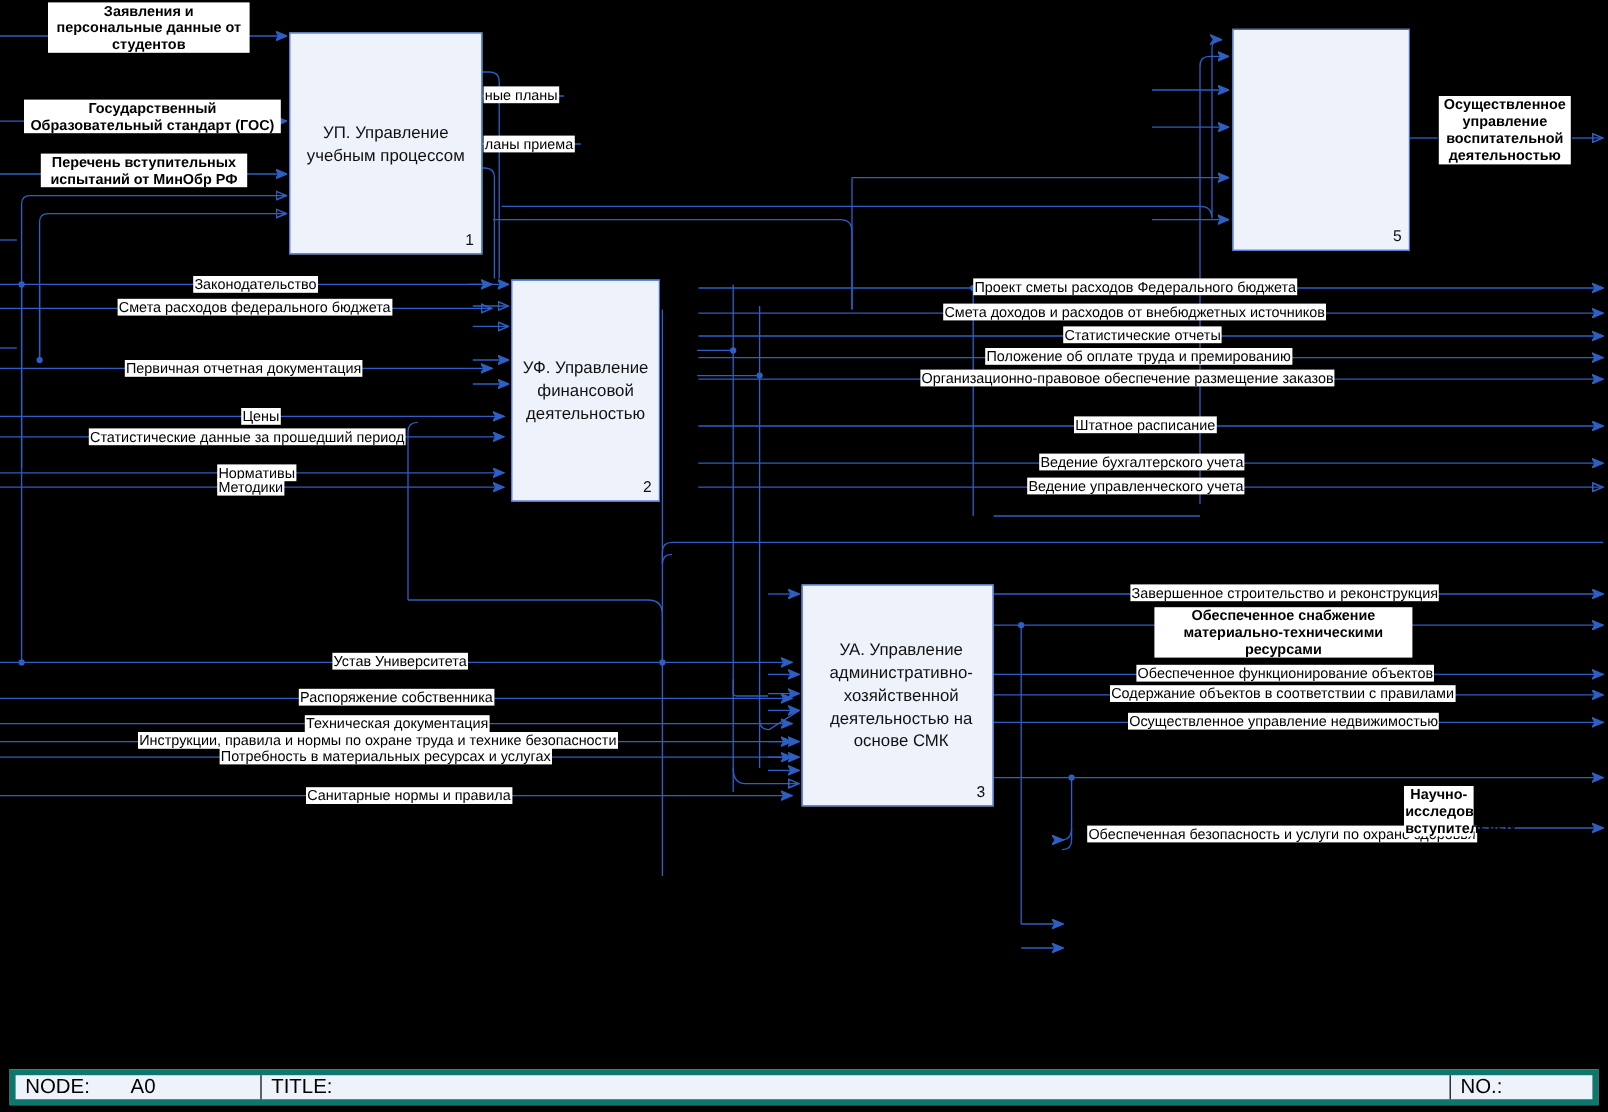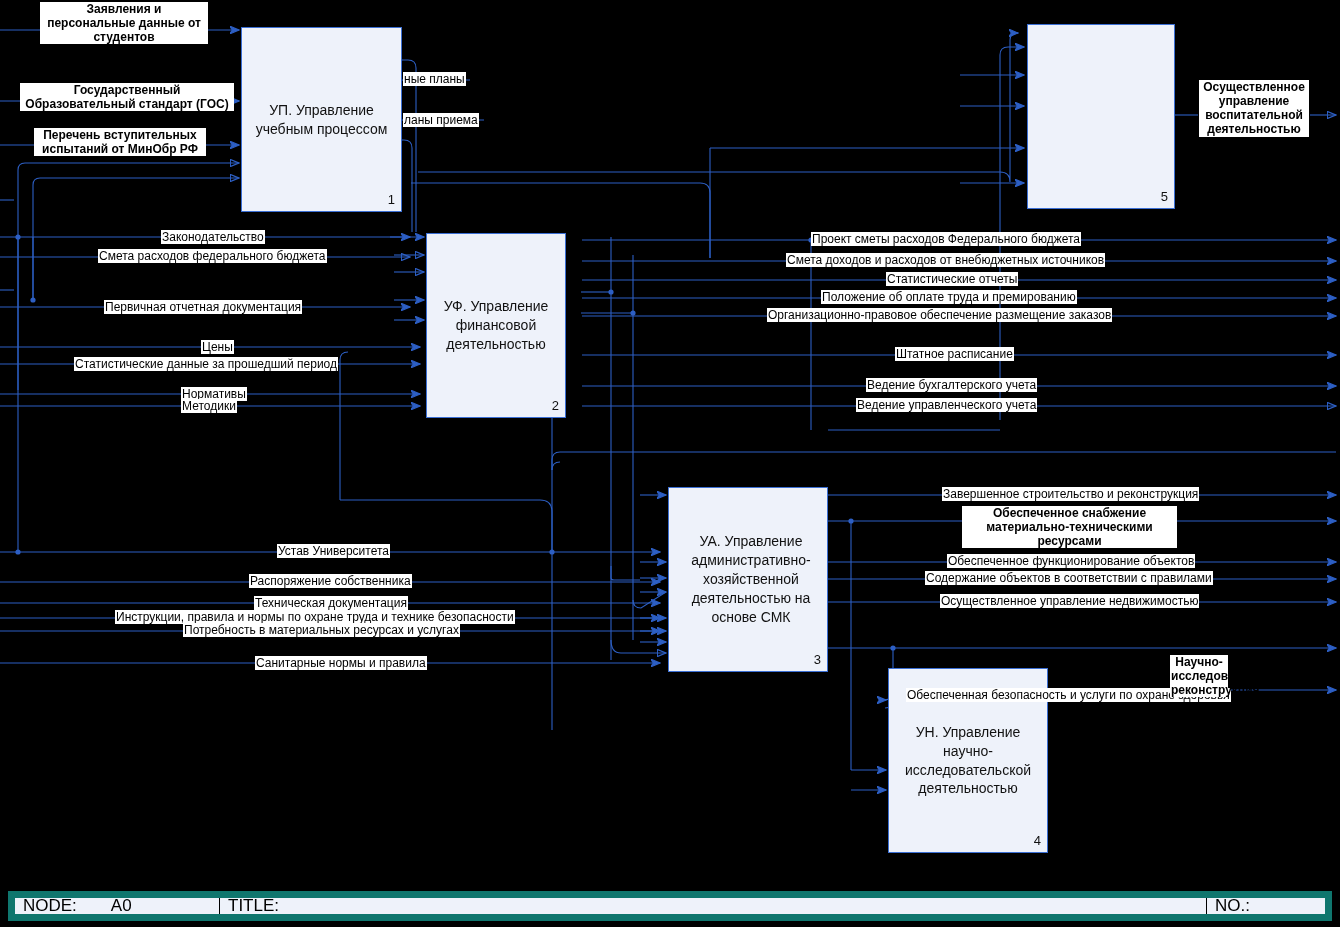--- a/index.html
+++ b/index.html
@@ -43,21 +43,21 @@
   svg.wires{position:absolute;left:0;top:0;width:1340px;height:927px;pointer-events:none;}
   svg.wires path,svg.wires line{fill:none;stroke:#2d5fc4;stroke-width:1.1;}
   svg.wires .dot{fill:#2d5fc4;stroke:none;}
   svg.wires .solidhead{fill:#2d5fc4;stroke:#2d5fc4;stroke-width:1;}
   svg.wires .openhead{fill:none;stroke:#2d5fc4;stroke-width:1.2;}
 
   #footer{
     position:absolute;left:8px;right:8px;bottom:6px;
     height:30px;
     background:#eef2fa;
-    border:7px solid #0f766e;
+    border:5px solid #0f766e;
     box-sizing:border-box;
     display:flex;align-items:center;
     color:#000;font-size:17px;
   }
   #footer .cell{height:100%;display:flex;align-items:center;box-sizing:border-box;}
   #footer .c-node{width:205px;border-right:1px solid #000;padding-left:8px;gap:34px;}
   #footer .c-title{flex:1;border-right:1px solid #000;padding-left:8px;position:relative;}
   #footer .c-title .ttl{position:absolute;left:0;right:0;text-align:center;}
   #footer .c-no{width:118px;padding-left:8px;}
 </style>
@@ -188,34 +188,30 @@
     <line x1="1310" y1="115" x2="1336" y2="115" marker-end="url(#ao)"></line>
 
     <line x1="828" y1="430" x2="1000" y2="430"></line>
   </svg>
 
   <div class="proc-box" style="left:241px;top:27px;width:161px;height:185px;">
     <span class="ptext">УП. Управление учебным процессом</span>
     <span class="proc-num">1</span>
   </div>
 
-  <div class="proc-box" style="left:426px;top:233px;width:140px;height:185px;">
+  <div class="proc-box" style="left:426px;top:233px;width:124px;height:185px;">
     <span class="ptext">УФ. Управление финансовой деятельностью</span>
     <span class="proc-num">2</span>
   </div>
 
   <div class="proc-box" style="left:668px;top:487px;width:160px;height:185px;padding-left:12px;">
     <span class="ptext">УА. Управление административно-хозяйственной деятельностью на основе СМК</span>
     <span class="proc-num">3</span>
   </div>
 
-  <div class="proc-box" style="left:888px;top:668px;width:160px;height:185px;">
-    <span class="ptext">УН. Управление научно-исследовательской деятельностью</span>
-    <span class="proc-num">4</span>
-  </div>
 
   <div class="proc-box" style="left:1027px;top:24px;width:148px;height:185px;">
     <span class="proc-num">5</span>
   </div>
 
   <div class="lbl wrap" style="left:40px;top:2px;width:168px;">Заявления и персональные данные от студентов</div>
   <div class="lbl wrap" style="left:20px;top:83px;width:214px;">Государственный Образовательный стандарт (ГОС)</div>
   <div class="lbl wrap" style="left:34px;top:128px;width:172px;">Перечень вступительных испытаний от МинОбр РФ</div>
 
   <div class="lbl" style="left:161px;top:230px;">Законодательство</div>
@@ -245,21 +241,21 @@
   <div class="lbl" style="left:866px;top:378px;">Ведение бухгалтерского учета</div>
   <div class="lbl" style="left:856px;top:398px;">Ведение управленческого учета</div>
 
   <div class="lbl" style="left:942px;top:487px;">Завершенное строительство и реконструкция</div>
   <div class="lbl wrap" style="left:962px;top:506px;width:215px;">Обеспеченное снабжение материально-техническими ресурсами</div>
   <div class="lbl" style="left:947px;top:554px;">Обеспеченное функционирование объектов</div>
   <div class="lbl" style="left:925px;top:571px;">Содержание объектов в соответствии с правилами</div>
   <div class="lbl" style="left:940px;top:594px;">Осуществленное управление недвижимостью</div>
   <div class="lbl" style="left:906px;top:640px;margin-top:48px;">Обеспеченная безопасность и услуги по охране здоровья</div>
 
-  <div class="lbl wrap" style="left:1170px;top:655px;width:58px;">Научно-исследовательская реконструкция</div>
+  <div class="lbl wrap" style="left:1170px;top:655px;width:58px;">Научно-исследовательская вступительных</div>
 
   <div class="lbl wrap" style="left:1199px;top:80px;width:110px;">Осуществленное управление воспитательной деятельностью</div>
 
   <div id="footer">
     <div class="cell c-node">
       <span>NODE:</span>
       <span>A0</span>
     </div>
     <div class="cell c-title">
       <span>TITLE:</span>

